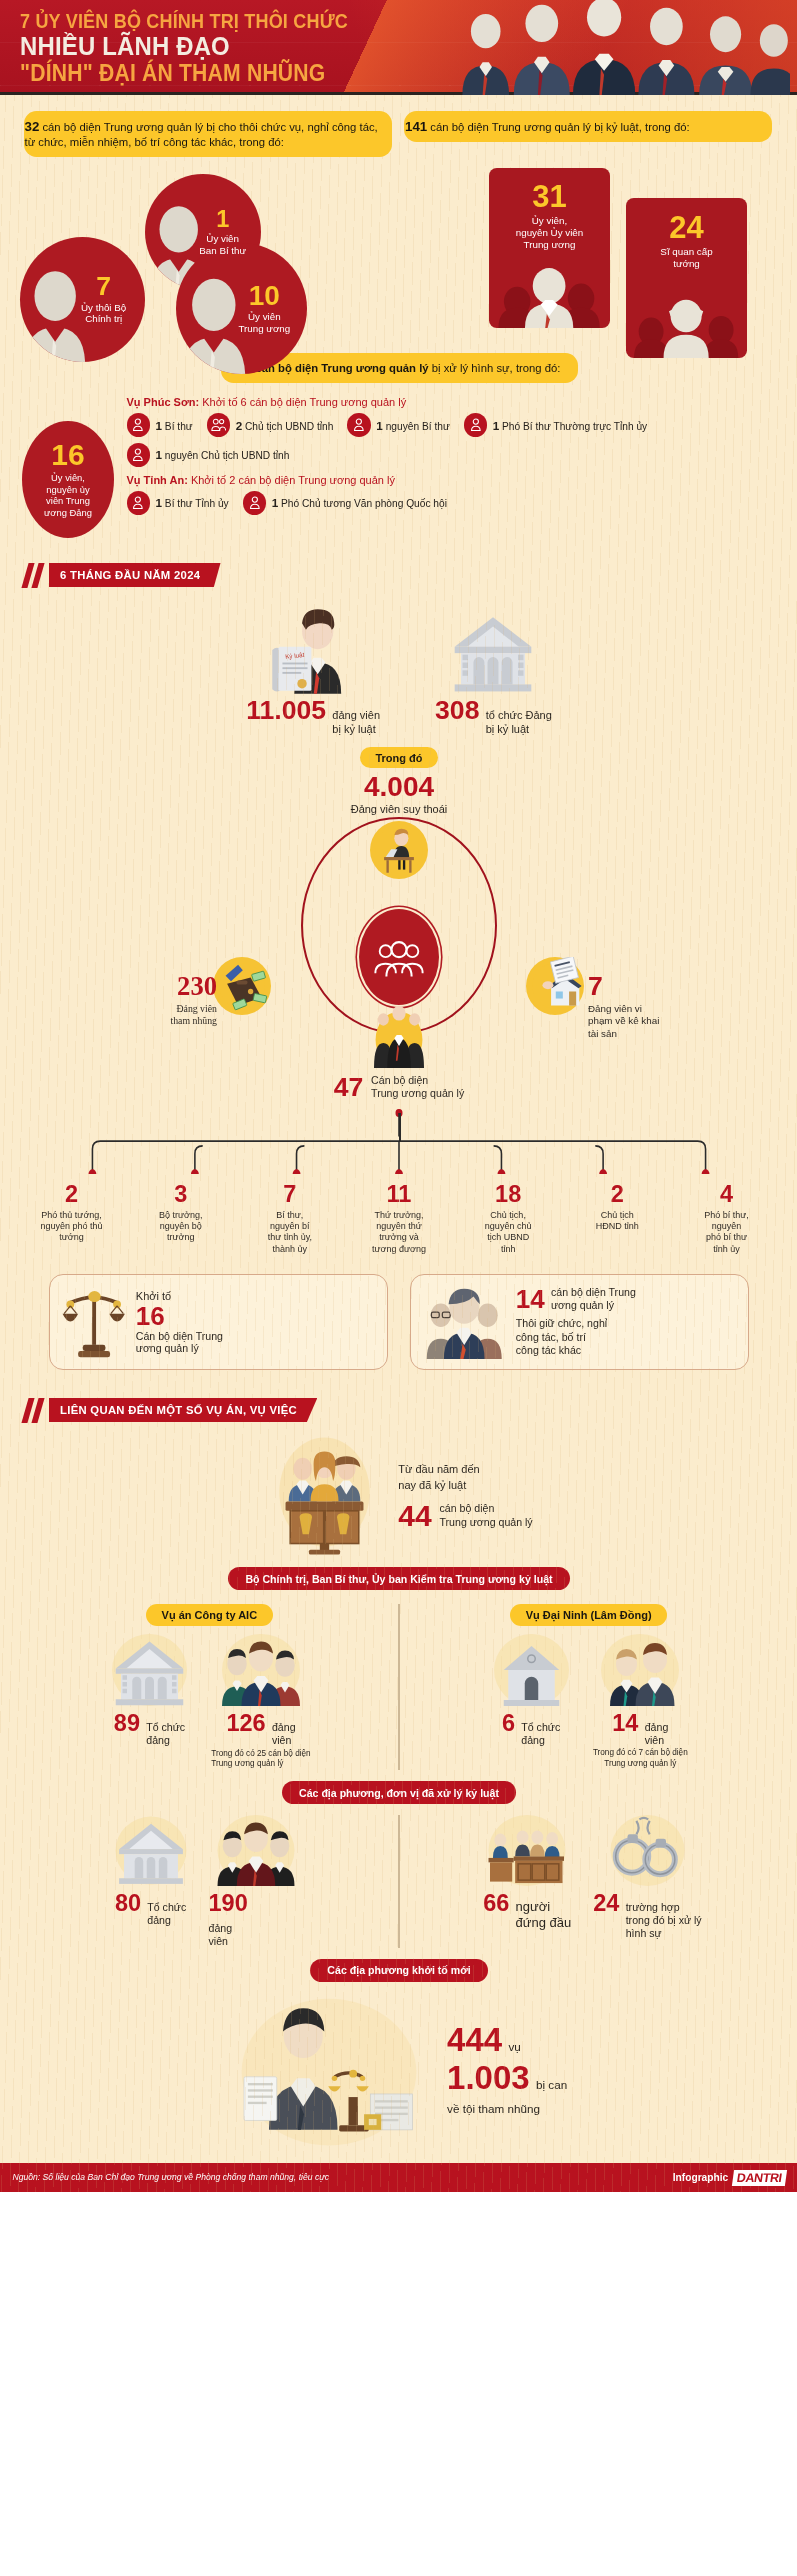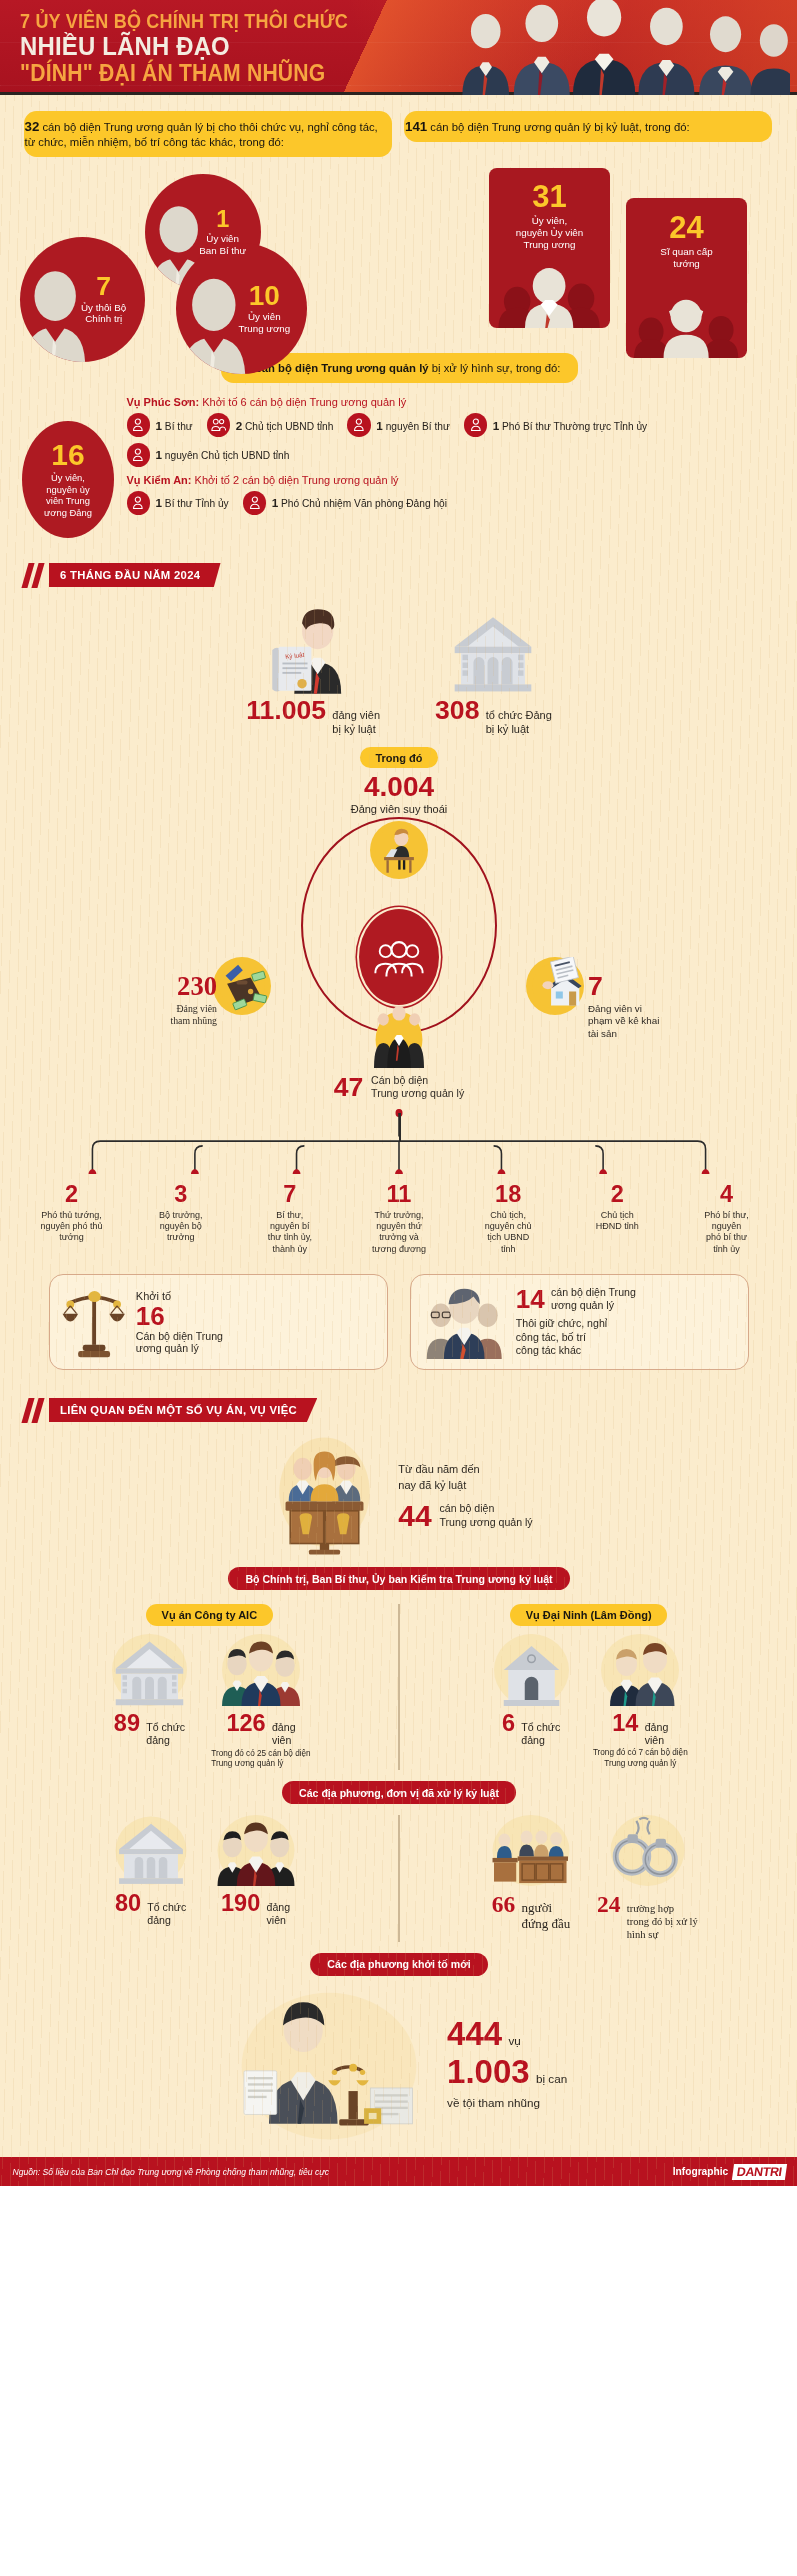--- a/index.html
+++ b/index.html
@@ -404,41 +404,41 @@
               <svg width="11.7" height="13.3" viewBox="0 0 15 17">
                   <circle cx="7.5" cy="4.6" r="3.3" fill="none" stroke="#fff" stroke-width="1.4"></circle>
                   <path d="M2 16 q0-5.4 5.5-5.4 q5.5 0 5.5 5.4z" fill="none" stroke="#fff" stroke-width="1.4"></path>
                 </svg>
             </span>
             <span class="chip-tx"><b>1</b> <span>nguyên Chủ tịch UBND tỉnh</span></span>
           </div>
         </div>
 
         <div class="case-title" style="margin-top:3.1px;">
-          <b>Vụ Kiểm An:</b>
+          <b>Vụ Tỉnh An:</b>
           <span>Khởi tố 2 cán bộ diện Trung ương quản lý</span>
         </div>
         <div class="chips">
           <div class="chip-item">
             <span class="chip-ic">
               <svg width="11.7" height="13.3" viewBox="0 0 15 17">
                   <circle cx="7.5" cy="4.6" r="3.3" fill="none" stroke="#fff" stroke-width="1.4"></circle>
                   <path d="M2 16 q0-5.4 5.5-5.4 q5.5 0 5.5 5.4z" fill="none" stroke="#fff" stroke-width="1.4"></path>
                 </svg>
             </span>
             <span class="chip-tx"><b>1</b> <span>Bí thư Tỉnh ủy</span></span>
           </div>
           <div class="chip-item">
             <span class="chip-ic">
               <svg width="11.7" height="13.3" viewBox="0 0 15 17">
                   <circle cx="7.5" cy="4.6" r="3.3" fill="none" stroke="#fff" stroke-width="1.4"></circle>
                   <path d="M2 16 q0-5.4 5.5-5.4 q5.5 0 5.5 5.4z" fill="none" stroke="#fff" stroke-width="1.4"></path>
                 </svg>
             </span>
-            <span class="chip-tx"><b>1</b> <span>Phó Chủ nhiệm Văn phòng Đảng hội</span></span>
+            <span class="chip-tx"><b>1</b> <span>Phó Chủ tương Văn phòng Quốc hội</span></span>
           </div>
         </div>
       </div>
     </div>
   </div>
 
   <div class="sec-title-wrap" style="margin-top:17px;">
     <div class="slash">
         <i></i>
         <i></i>
@@ -911,31 +911,31 @@
           <ellipse cx="94" cy="42" rx="13" ry="15" fill="#e8d6c0"></ellipse>
           <path d="M82 34 q2-12 12-12 q11 0 12 12 q-6-4-12-3 q-7 1-12 3z" fill="#1f1f1f"></path>
           <path d="M74 96 q0-26 20-26 q20 0 20 26z" fill="#1f1f1f"></path>
           <path d="M88 68 l6 10 l6-10 l-3-4h-6z" fill="#f5f3ee"></path>
           <ellipse cx="62" cy="32" rx="16" ry="18" fill="#f0dcc4"></ellipse>
           <path d="M46 26 q2-16 16-16 q14 0 16 16 q-8-6-16-5 q-9 1-16 5z" fill="#5a3520"></path>
           <path d="M36 96 q0-32 26-32 q26 0 26 32z" fill="#63161b"></path>
           <path d="M52 62 l10 16 l10-16 l-5-6h-10z" fill="#f5f3ee"></path>
           <path d="M60 74 l3 8 l-2 14h-3z" fill="#c0392b"></path>
         </svg>
-        <div class="stat-big" style="justify-content:center;">
+        <div class="stat-big" style="justify-content:center;flex-direction:column;">
           <span class="v" style="font-size:23.5px;">190</span>
           <span class="u" style="white-space:pre-line; text-align:left; font-size:10.6px;">đảng
 viên</span>
         </div>
       </div>
     </div>
 
     <div class="divider-v" style="margin:0 6.3px;"></div>
 
-    <div style="flex:1; display:flex; justify-content:center; gap:19px;font-family:Liberation Serif, serif;">
+    <div style="flex:1; display:flex; justify-content:center; gap:19px;">
       <div style="text-align:center;">
         <svg width="94" height="74" viewBox="0 0 124 100">
           <ellipse cx="62" cy="48" rx="52" ry="48" fill="#f6dd9e" opacity=".5"></ellipse>
           <ellipse cx="26" cy="34" rx="8" ry="9" fill="#f0dcc4"></ellipse>
           <path d="M16 58 q0-16 10-16 q10 0 10 16z" fill="#2e5c8a"></path>
           <ellipse cx="56" cy="30" rx="8" ry="9" fill="#f0dcc4"></ellipse>
           <path d="M46 56 q0-16 10-16 q10 0 10 16z" fill="#3d4758"></path>
           <ellipse cx="76" cy="30" rx="8" ry="9" fill="#f0dcc4"></ellipse>
           <path d="M66 56 q0-16 10-16 q10 0 10 16z" fill="#caa06a"></path>
           <ellipse cx="96" cy="32" rx="8" ry="9" fill="#f0dcc4"></ellipse>

